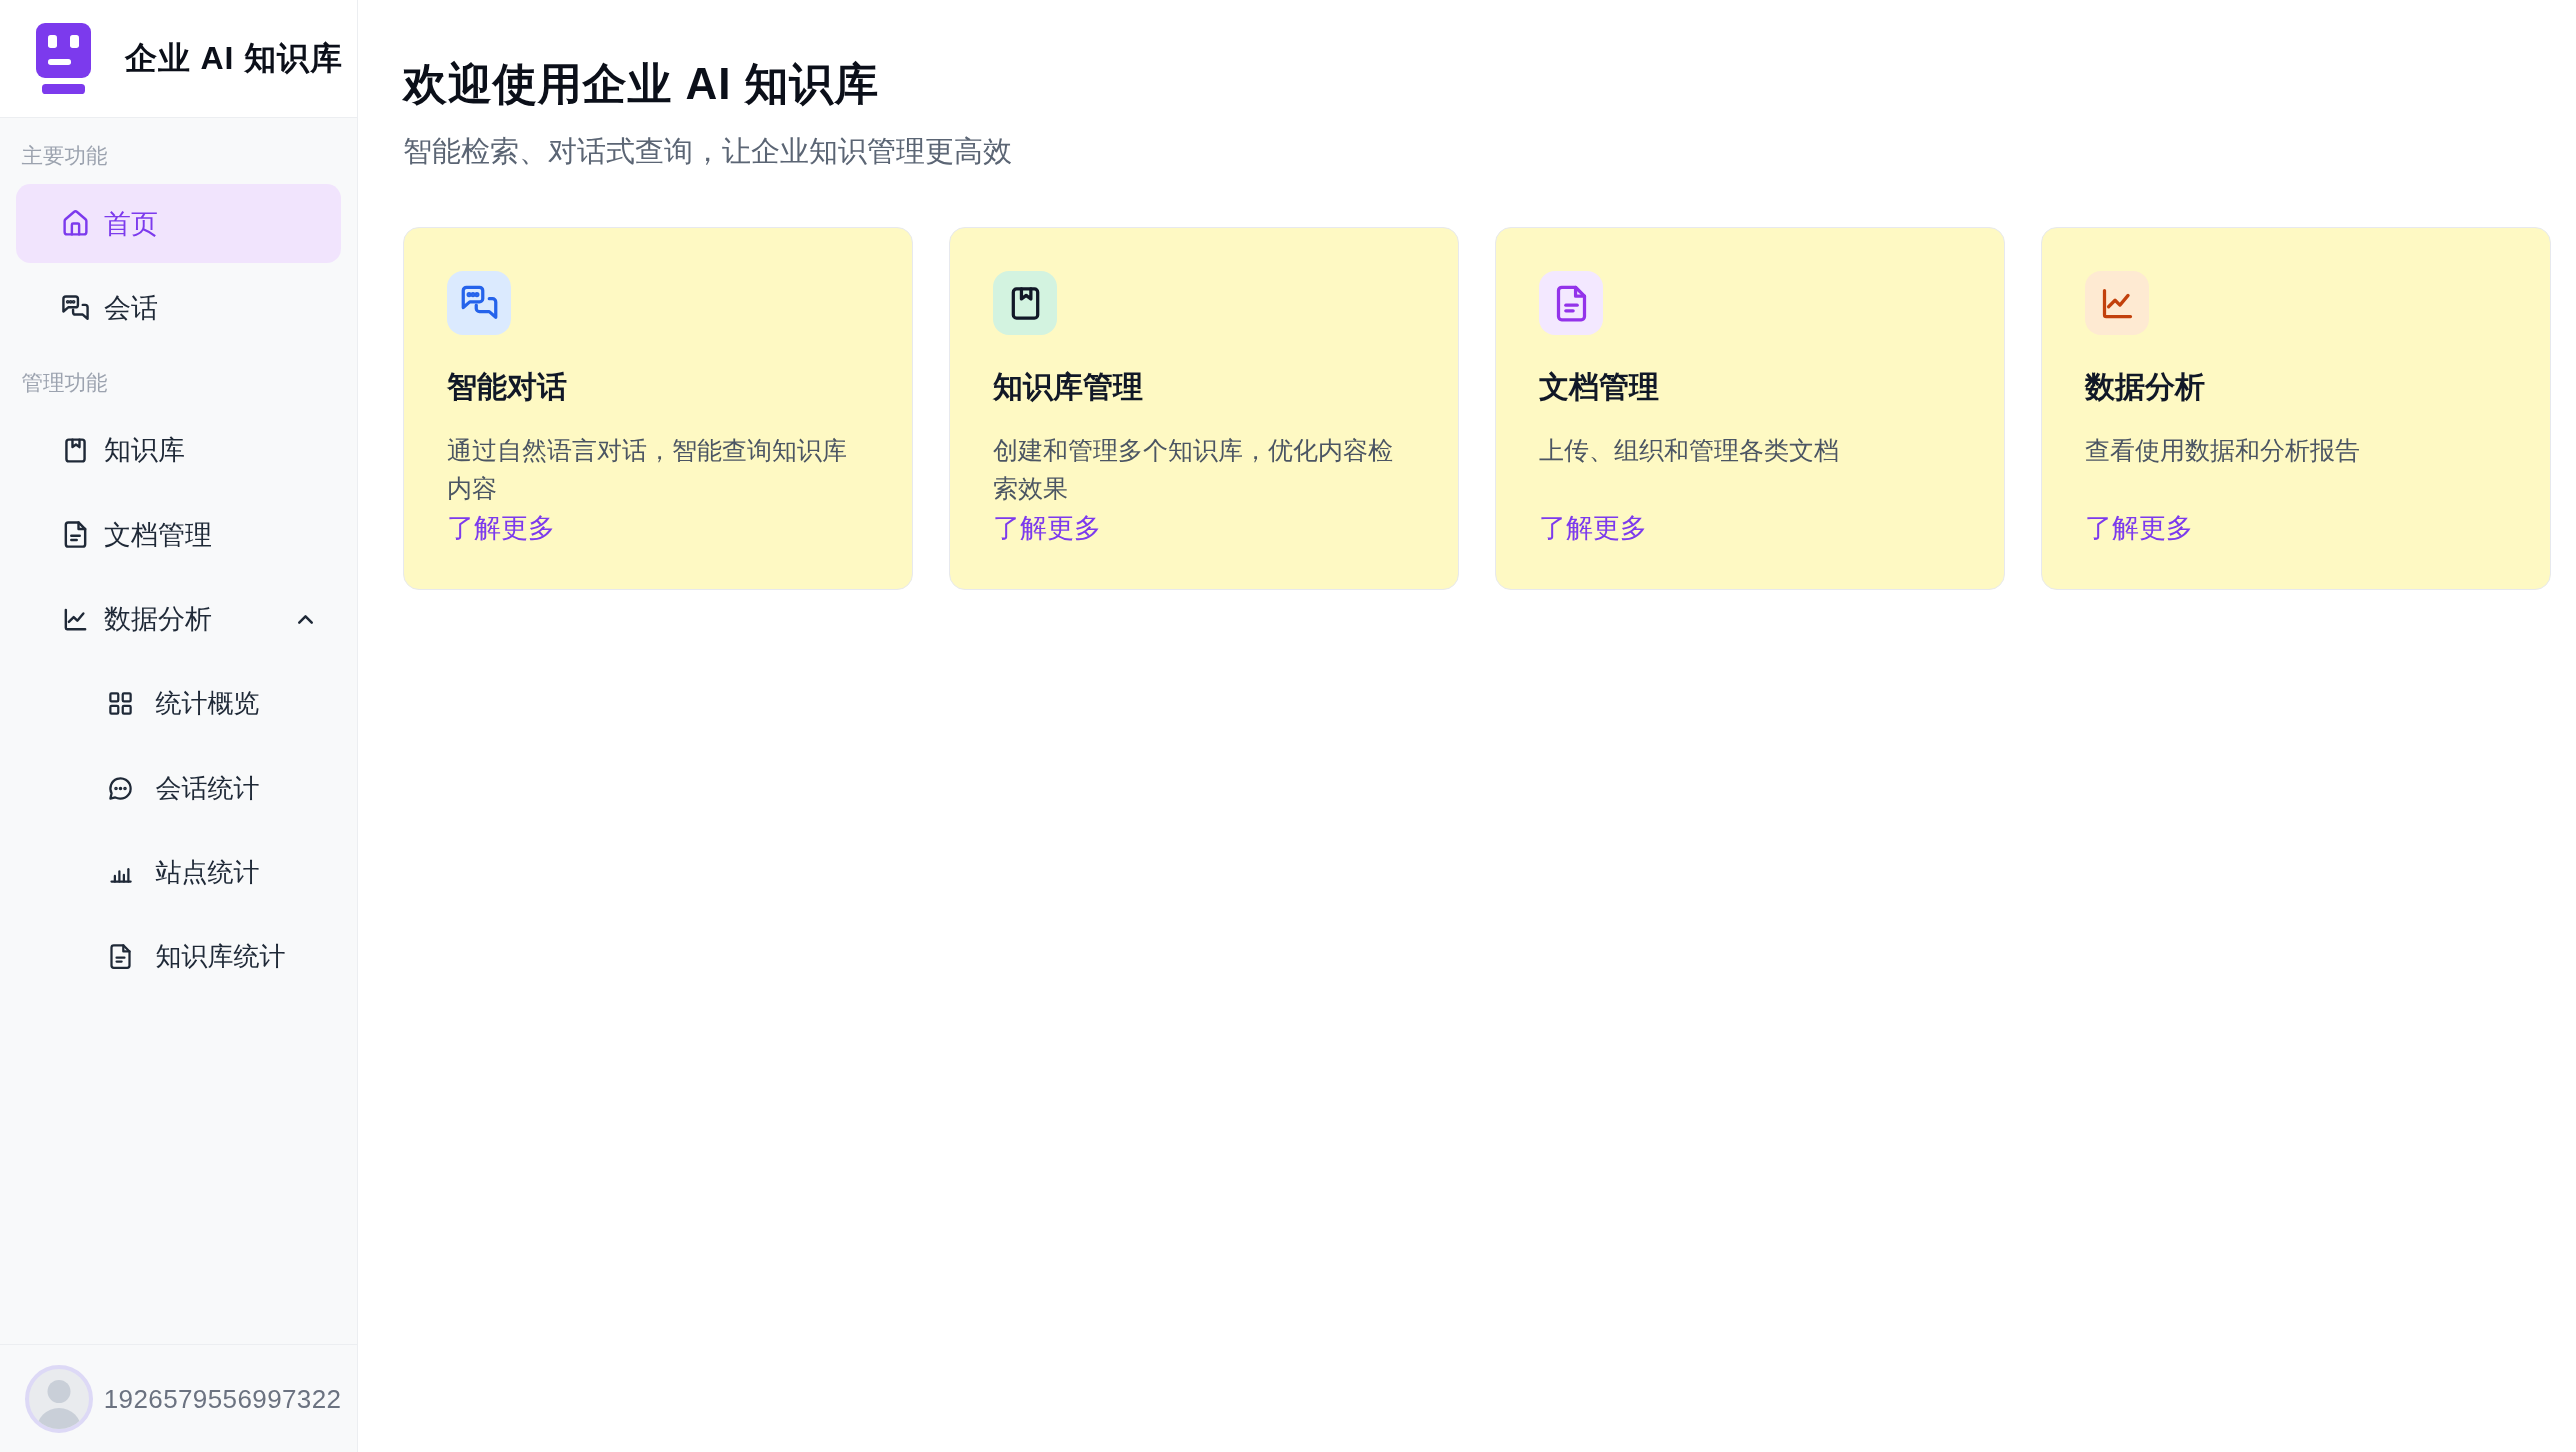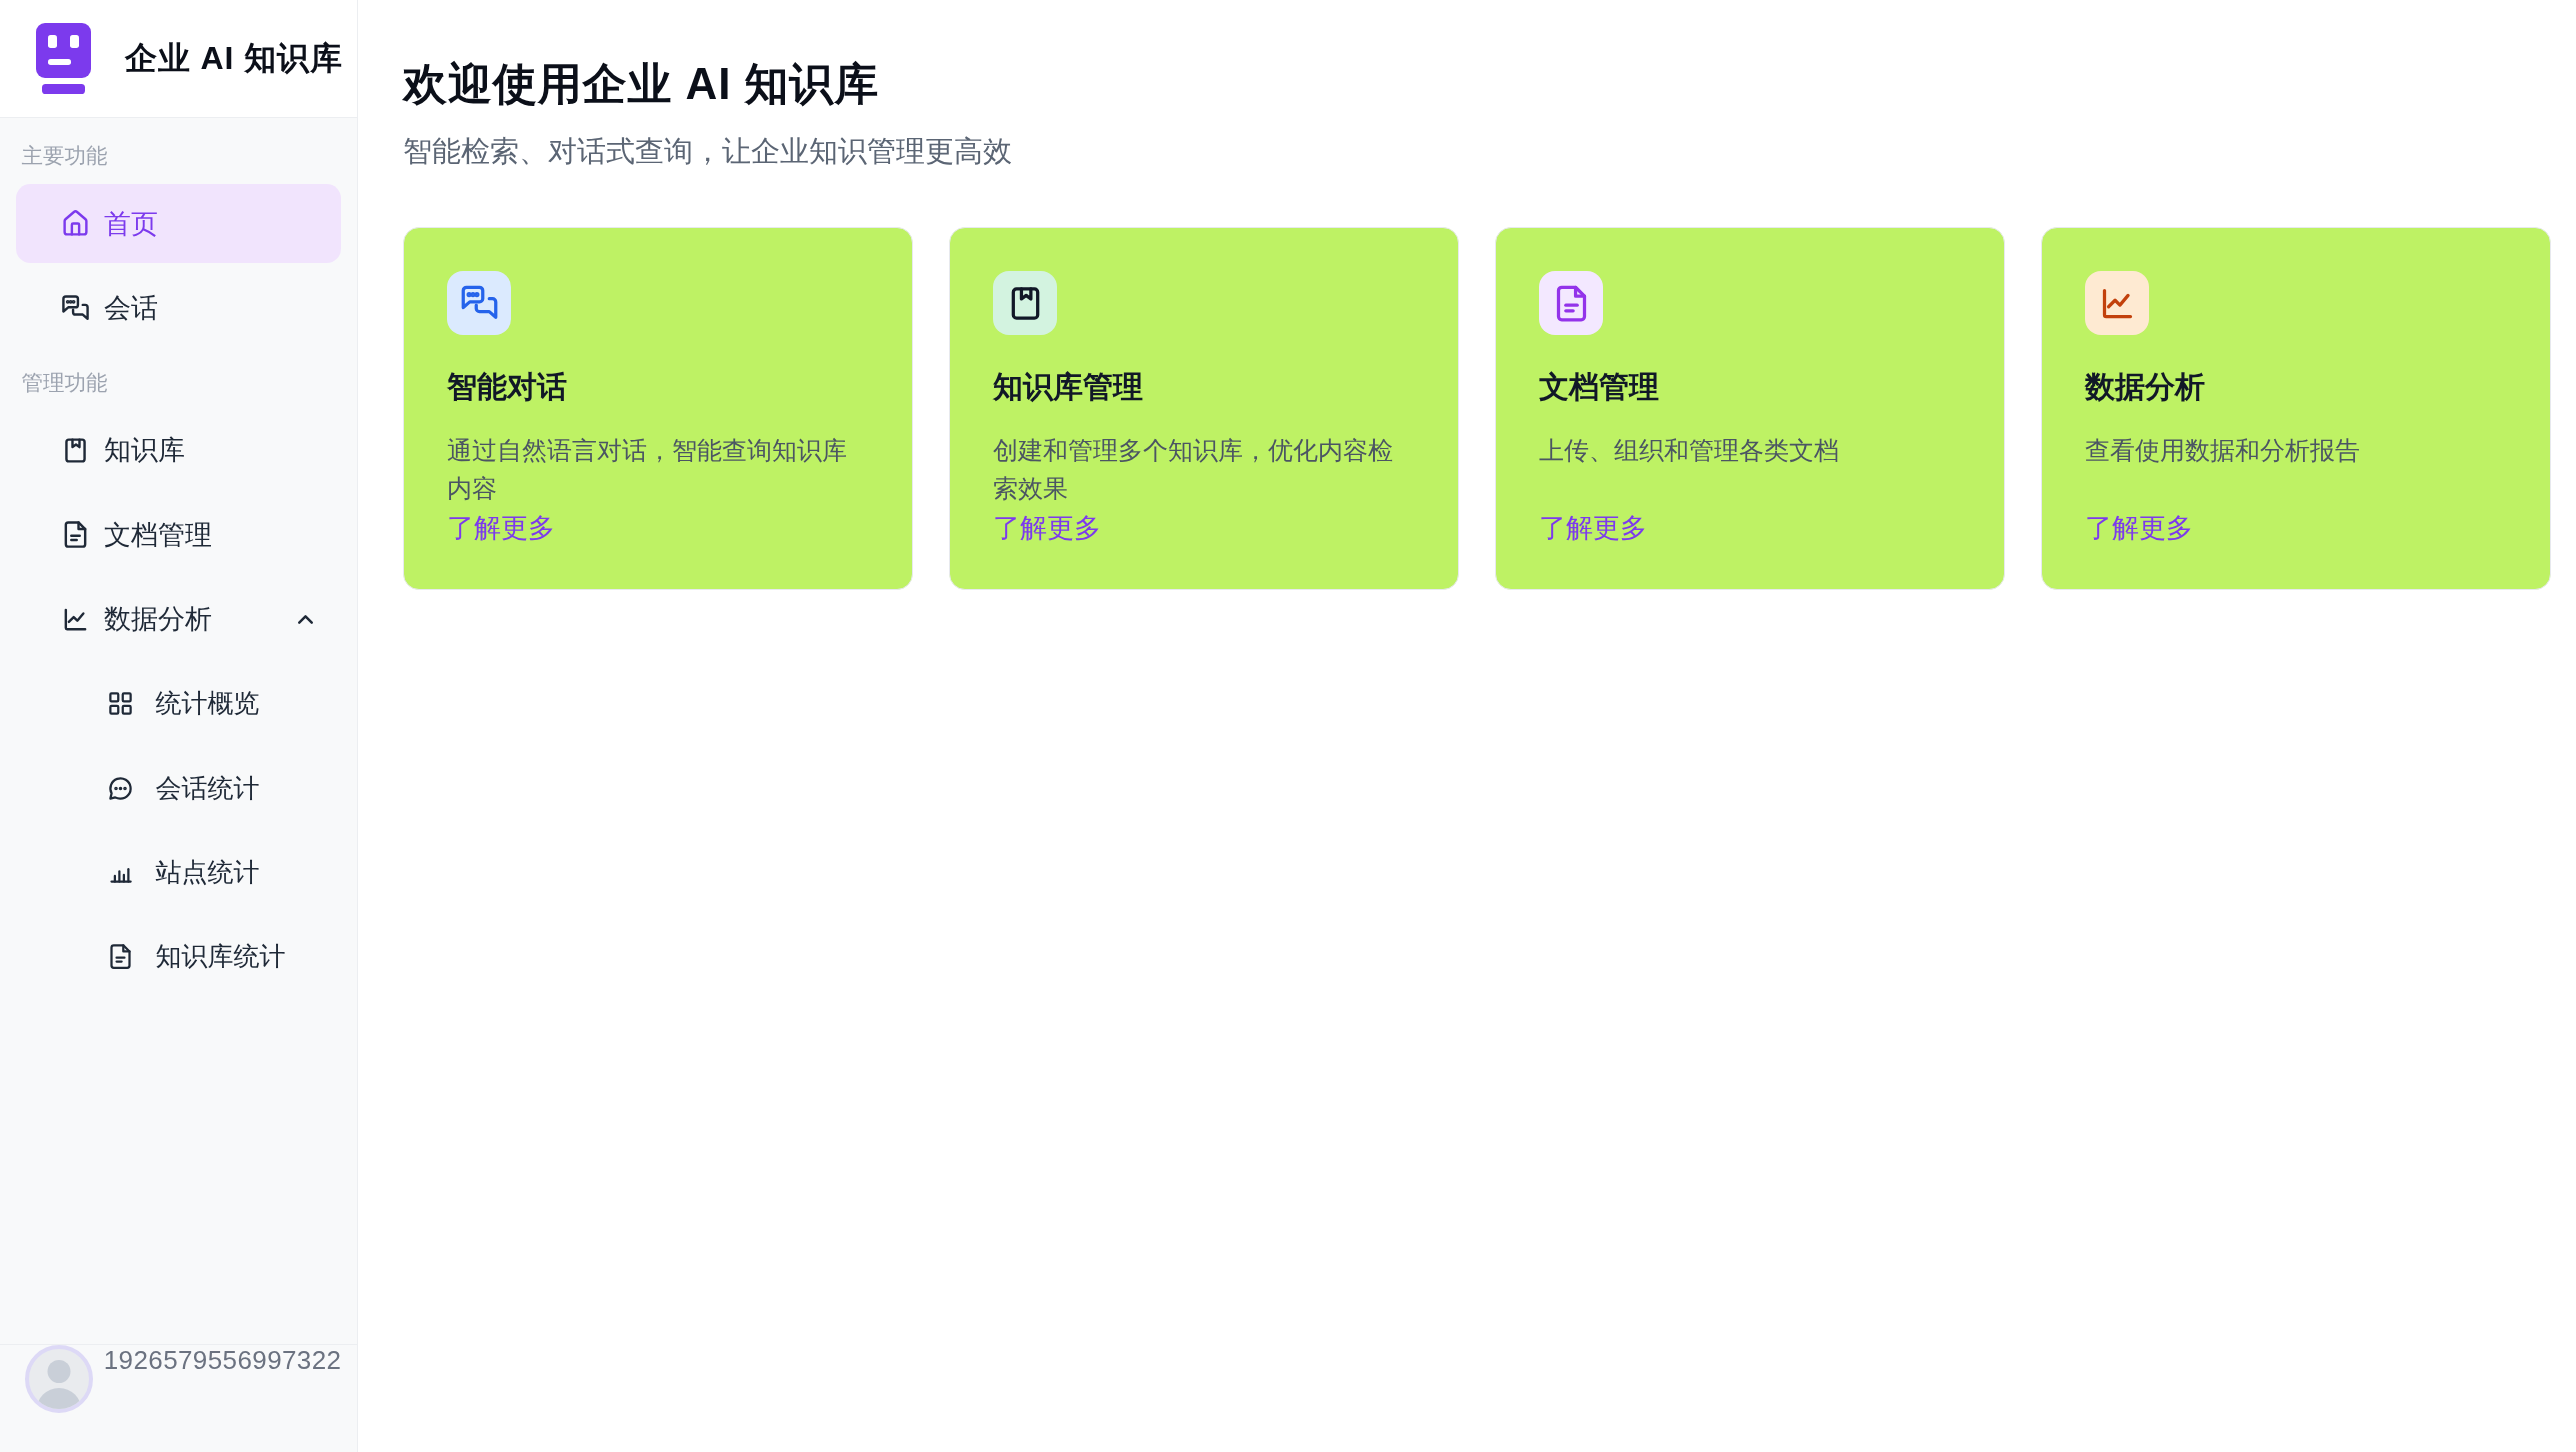--- a/index.html
+++ b/index.html
@@ -41,40 +41,40 @@
   .nav-item .nicon { width:29px; height:29px; display:flex; color:#1f2937; }
   .nav-item.active { background:#f1e4fd; color:#7c3aed; }
   .nav-item.active .nicon { color:#7c3aed; }
   .nav-item .chev { margin-left:auto; width:25px; height:25px; color:#1f2937; display:flex; }
   .nav-item.sub { padding-left:91px; gap:21.5px; font-size:26px; }
   .nav-item.sub .nicon { width:27px; height:27px; }
   svg { width:100%; height:100%; }
 
   .user-row {
     height:109px; border-top:1.8px solid #eceef1;
-    display:flex; padding:0 25px; gap:10.7px;
+    display:flex; align-items:center; padding:0 25px; gap:10.7px;
   }
   .avatar {
     width:68px; height:68px; border-radius:50%;
     border:4.5px solid #ddd9f6; background:#e9ebee;
     position:relative; overflow:hidden; flex:none;
   }
   .avatar .head { position:absolute; top:10.7px; left:50%; transform:translateX(-50%); width:23px; height:23px; border-radius:50%; background:#c9cfd8; }
   .avatar .torso { position:absolute; bottom:-9px; left:50%; transform:translateX(-50%); width:45px; height:30px; border-radius:22.4px 22.4px 0 0; background:#c9cfd8; }
   .user-id { font-size:26px; color:#6b7280; letter-spacing:0.4px; }
   .logout-btn { width:34px; height:34px; color:#4b5563; margin-left:10.7px; display:flex; cursor:pointer; background:none; border:none; padding:0; }
 
   
   .main { flex:1; padding:55px 25px 0 45px; background:#ffffff; }
   .page-title { font-size:44px; font-weight:700; color:#0b0f19; letter-spacing:0.9px; }
   .page-subtitle { margin-top:18px; font-size:29px; color:#5b6574; }
 
   .cards { margin-top:55px; display:grid; grid-template-columns:repeat(4,1fr); gap:36px; max-width:2150px; }
   .card {
-    height:363px; background:#bef264; border:1.8px solid #e7e9ee; border-radius:16px;
+    height:363px; background:#fef9c3; border:1.8px solid #e7e9ee; border-radius:16px;
     padding:43px; display:flex; flex-direction:column;
   }
   .tile { width:64px; height:64px; border-radius:16px; display:flex; align-items:center; justify-content:center; }
   .tile .ticon { width:39px; height:39px; display:flex; }
   .tile-blue { background:#dbeafe; color:#2563eb; }
   .tile-green { background:#d3f3e0; color:#111827; }
   .tile-purple { background:#f3e8ff; color:#9333ea; }
   .tile-orange { background:#feead2; color:#c2410c; }
   .card-title { margin-top:32px; font-size:30px; font-weight:700; color:#111827; }
   .card-desc { margin-top:23px; font-size:25px; line-height:38px; color:#4b5563; max-width:420px; }

